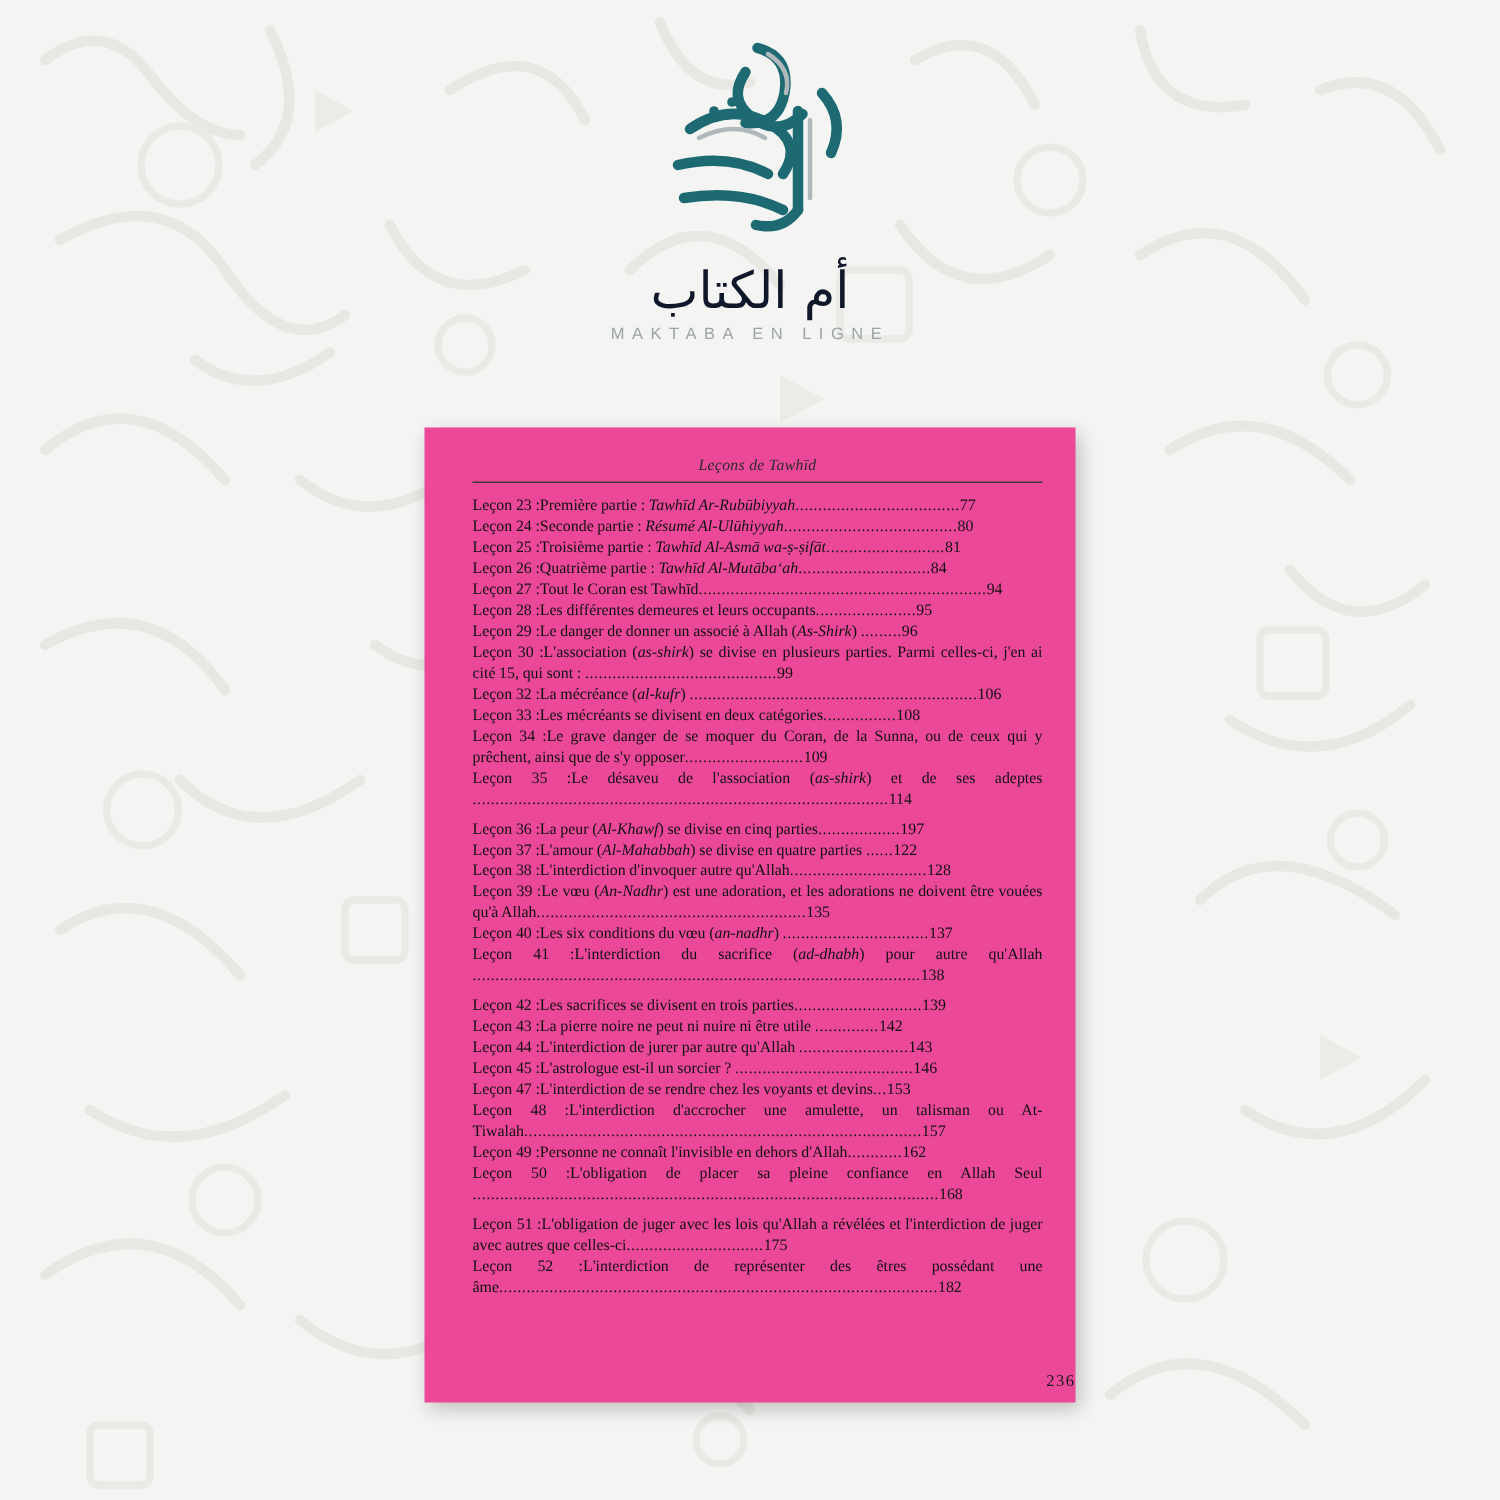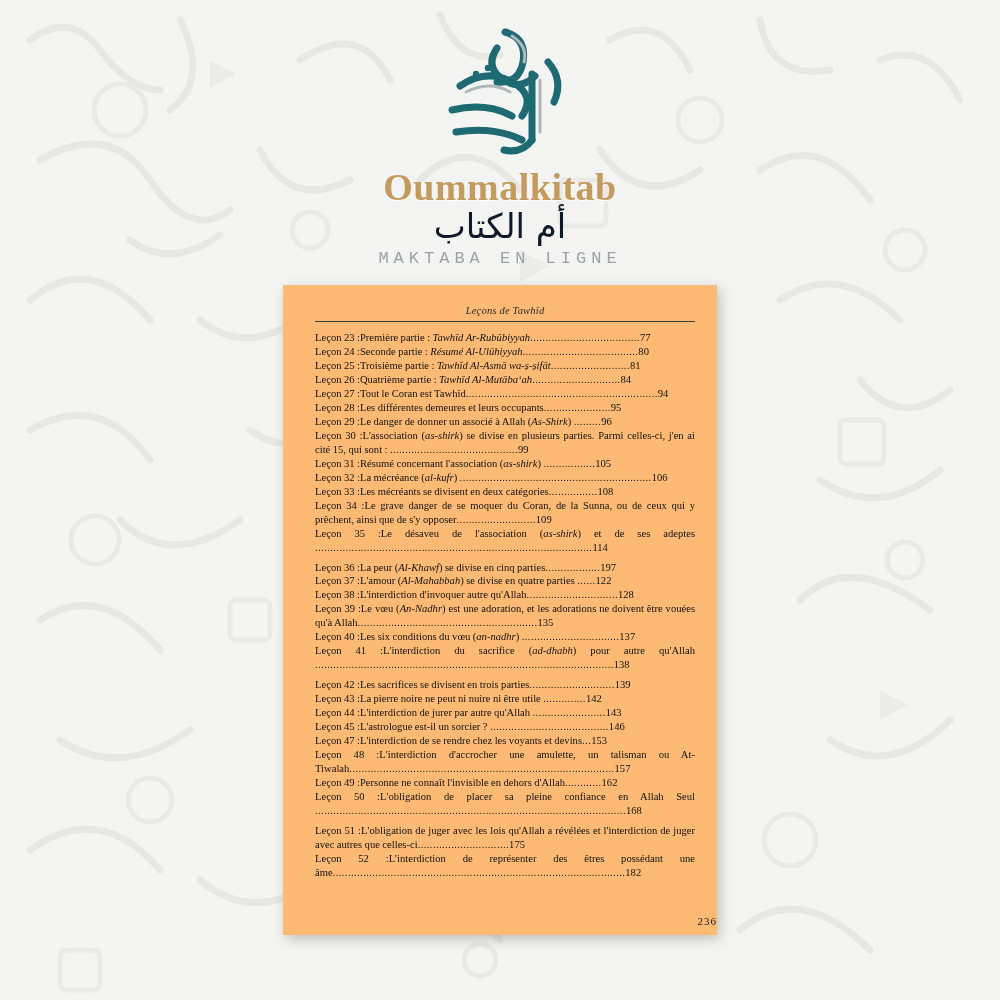--- a/index.html
+++ b/index.html
@@ -55,35 +55,35 @@
   }
   #brand-arabic {
     font-family: "DejaVu Sans", sans-serif;
     font-size: 34px;
     color: #0f172a;
     line-height: 1.1;
     margin-top: 2px;
     direction: rtl;
   }
   #brand-sub {
-    font-family: Liberation Mono, monospace;
-    font-size: 17px;
+    font-family: Liberation Sans, sans-serif;
+    font-size: 11px;
     letter-spacing: 5px;
     color: #9aa3a6;
     margin-top: 4px;
   }
 
   
   #page-sheet {
     position: absolute;
     left: 283px;
     top: 285px;
     width: 434px;
     height: 650px;
-    background: #fdba74;
+    background: #ec4899;
     box-shadow: 3px 4px 12px rgba(0,0,0,0.22);
   }
   #page-inner {
     position: absolute;
     left: 32px;
     right: 22px;
     top: 20px;
     bottom: 18px;
   }
   #running-head {
@@ -211,39 +211,37 @@
     <g fill="none" stroke="#b0b8bb" stroke-width="3" stroke-linecap="round">
       <path d="M112 22 q16 10 12 26"></path>
       <path d="M66 78 q24 -12 44 0"></path>
       <path d="M140 66 l0 52"></path>
     </g>
     <g fill="#1d6a72">
       <circle cx="76" cy="60" r="3.2"></circle>
       <circle cx="88" cy="54" r="3.2"></circle>
     </g>
   </svg>
-  <div id="brand-latin">Oummalkitab</div>
   <div id="brand-arabic">أم الكتاب</div>
   <div id="brand-sub">MAKTABA EN LIGNE</div>
 </div>
 
 <div id="page-sheet">
   <div id="page-inner">
     <div id="running-head">Leçons de Tawhīd</div>
     <hr id="head-rule">
     <ul class="toc-list" id="toc-list">
         <li class="toc-entry"><span class="lesson-label">Leçon  23 :</span><span>Première partie : </span><span class="it">Tawhīd Ar-Rubūbiyyah</span><span class="dots">....................................</span><span class="pg">77</span></li>
         <li class="toc-entry"><span class="lesson-label">Leçon  24 :</span><span>Seconde partie : </span><span class="it">Résumé Al-Ulūhiyyah</span><span class="dots">......................................</span><span class="pg">80</span></li>
         <li class="toc-entry"><span class="lesson-label">Leçon  25 :</span><span>Troisième partie : </span><span class="it">Tawhīd Al-Asmā wa-ṣ-ṣifāt</span><span class="dots">..........................</span><span class="pg">81</span></li>
         <li class="toc-entry"><span class="lesson-label">Leçon  26 :</span><span>Quatrième partie : </span><span class="it">Tawhīd Al-Mutāba‘ah</span><span class="dots">.............................</span><span class="pg">84</span></li>
         <li class="toc-entry"><span class="lesson-label">Leçon  27 :</span><span>Tout le Coran est Tawhīd</span><span class="dots">...............................................................</span><span class="pg">94</span></li>
         <li class="toc-entry"><span class="lesson-label">Leçon  28 :</span><span>Les différentes demeures et leurs occupants</span><span class="dots">......................</span><span class="pg">95</span></li>
         <li class="toc-entry"><span class="lesson-label">Leçon  29 :</span><span>Le danger de donner un associé à Allah (</span><span class="it">As-Shirk</span><span>) </span><span class="dots">.........</span><span class="pg">96</span></li>
         <li class="toc-entry"><span class="lesson-label">Leçon  30 :</span><span>L'association  (</span><span class="it">as-shirk</span><span>)  se divise en plusieurs parties. Parmi celles-ci, j'en ai cité 15, qui sont : </span><span class="dots">..........................................</span><span class="pg">99</span></li>
-        <li class="toc-entry"><span class="lesson-label">Leçon 31 :</span><span>Résumé concernant l'association (</span><span class="it">as-shirk</span><span>) </span><span class="dots">.................</span><span class="pg">105</span></li>
         <li class="toc-entry"><span class="lesson-label">Leçon 32 :</span><span>La mécréance (</span><span class="it">al-kufr</span><span>) </span><span class="dots">...............................................................</span><span class="pg">106</span></li>
         <li class="toc-entry"><span class="lesson-label">Leçon 33 :</span><span>Les mécréants se divisent en deux catégories</span><span class="dots">................</span><span class="pg">108</span></li>
         <li class="toc-entry"><span class="lesson-label">Leçon 34 :</span><span>Le grave danger de se moquer du Coran, de la Sunna, ou de ceux qui y prêchent, ainsi que de s'y opposer</span><span class="dots">..........................</span><span class="pg">109</span></li>
         <li class="toc-entry"><span class="lesson-label">Leçon  35 :</span><span>Le désaveu de l'association (</span><span class="it">as-shirk</span><span>) et de ses adeptes </span><span class="dots">...........................................................................................</span><span class="pg">114</span></li>
         <li class="toc-entry gap-before"><span class="lesson-label">Leçon 36 :</span><span>La peur (</span><span class="it">Al-Khawf</span><span>) se divise en cinq parties</span><span class="dots">..................</span><span class="pg">197</span></li>
         <li class="toc-entry"><span class="lesson-label">Leçon 37 :</span><span>L'amour (</span><span class="it">Al-Mahabbah</span><span>) se divise en quatre parties </span><span class="dots">......</span><span class="pg">122</span></li>
         <li class="toc-entry"><span class="lesson-label">Leçon 38 :</span><span>L'interdiction d'invoquer autre qu'Allah</span><span class="dots">..............................</span><span class="pg">128</span></li>
         <li class="toc-entry"><span class="lesson-label">Leçon 39 :</span><span>Le vœu (</span><span class="it">An-Nadhr</span><span>) est une adoration, et les adorations ne doivent être vouées qu'à Allah</span><span class="dots">...........................................................</span><span class="pg">135</span></li>
         <li class="toc-entry"><span class="lesson-label">Leçon 40 :</span><span>Les six conditions du vœu (</span><span class="it">an-nadhr</span><span>) </span><span class="dots">................................</span><span class="pg">137</span></li>
         <li class="toc-entry"><span class="lesson-label">Leçon 41 :</span><span>L'interdiction du sacrifice (</span><span class="it">ad-dhabh</span><span>) pour autre qu'Allah </span><span class="dots">..................................................................................................</span><span class="pg">138</span></li>

